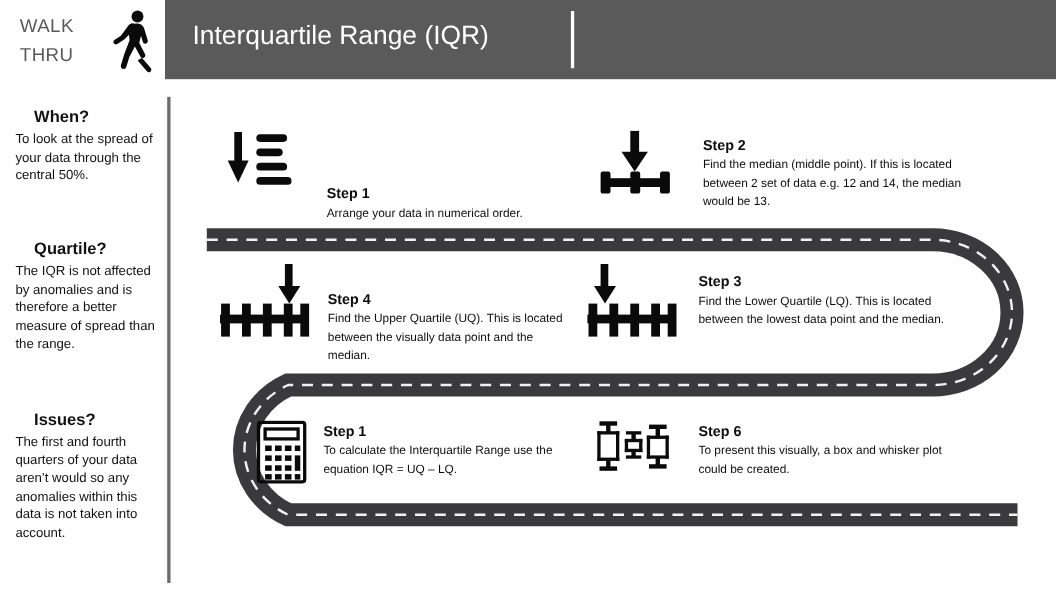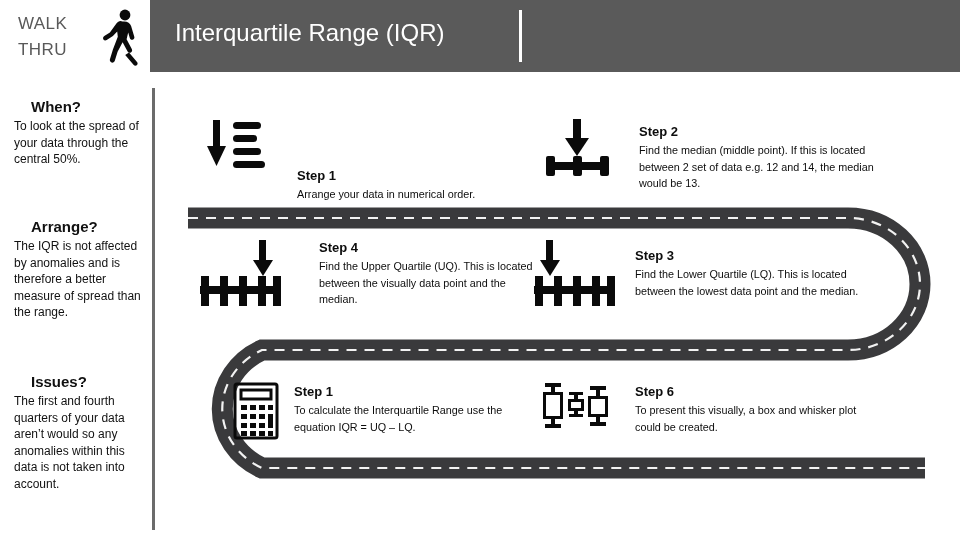--- a/index.html
+++ b/index.html
@@ -67,21 +67,21 @@
   .s1{left:205px;top:118px;}
   .s1 .step-icon{width:62px;height:52px;}
   .s1 .step-txt{left:92px;top:22px;width:230px;margin-top:28px;}
 
   .s2{left:540px;top:118px;}
   .s2 .step-icon{width:75px;height:60px;}
   .s2 .step-txt{left:99px;top:6px;width:260px;}
 
   .s4{left:198px;top:240px;}
   .s4 .step-icon{width:86px;height:72px;}
-  .s4 .step-txt{left:100px;top:0;width:225px;margin-left:21px;}
+  .s4 .step-txt{left:100px;top:24px;width:225px;}
 
   .s3{left:532px;top:240px;}
   .s3 .step-icon{width:86px;height:72px;}
   .s3 .step-txt{left:103px;top:8px;width:250px;}
 
   .s5{left:232px;top:382px;}
   .s5 .step-icon{width:48px;height:58px;}
   .s5 .step-txt{left:62px;top:2px;width:240px;}
 
   .s6{left:540px;top:382px;}
@@ -111,21 +111,21 @@
   <div class="hdr-sep"></div>
 
   <div class="v-divider"></div>
 
   <div class="side side-when">
     <p class="side-h">When?</p>
     <p class="side-p">To look at the spread of your data through the central 50%.</p>
   </div>
 
   <div class="side side-benefits">
-    <p class="side-h">Arrange?</p>
+    <p class="side-h">Quartile?</p>
     <p class="side-p">The IQR is not affected by anomalies and is therefore a better measure of spread than the range.</p>
   </div>
 
   <div class="side side-issues">
     <p class="side-h">Issues?</p>
     <p class="side-p">The first and fourth quarters of your data aren’t would so any anomalies within this data is not taken into account.</p>
   </div>
 
   <svg class="road-svg" viewBox="0 0 960 540">
     <defs>

